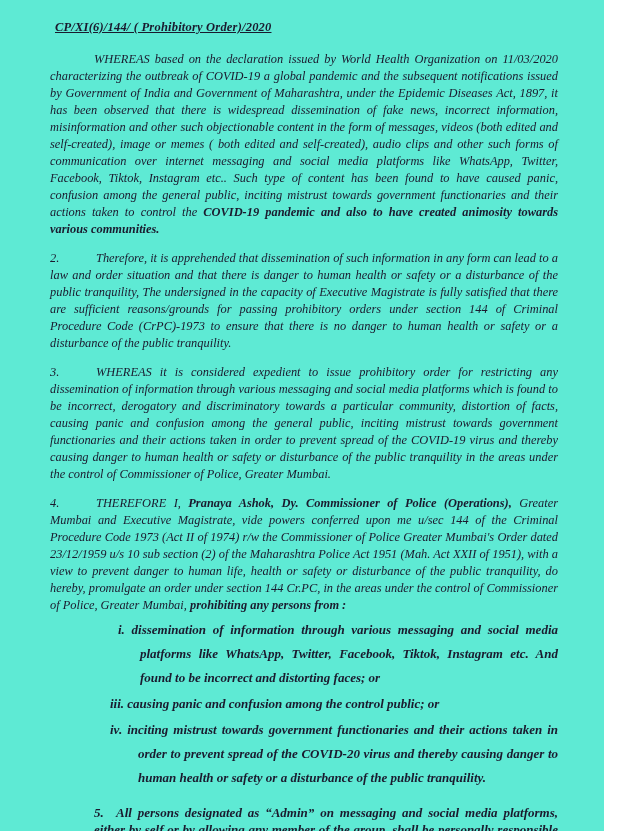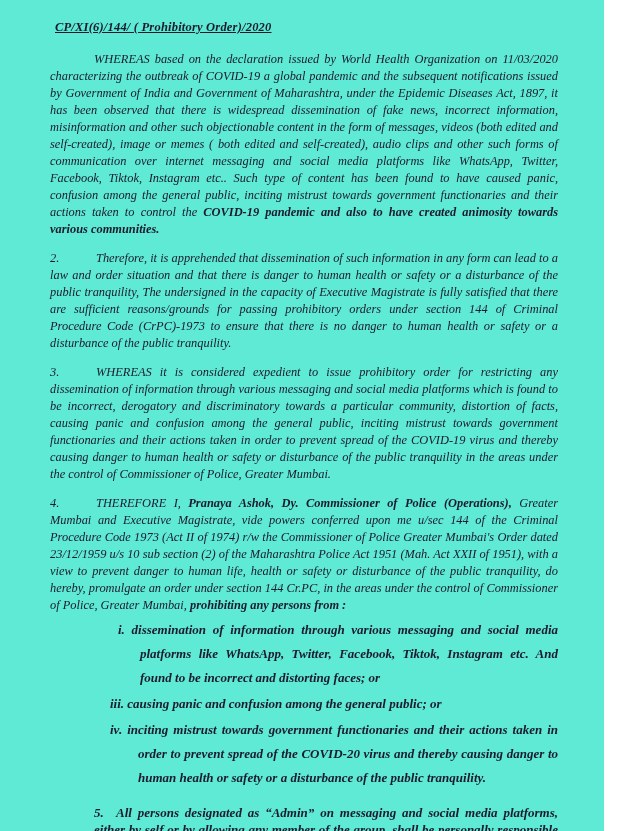--- a/index.html
+++ b/index.html
@@ -131,21 +131,21 @@
     <span class="num-lead">4.</span><span>THEREFORE I, </span><b>Pranaya Ashok, Dy. Commissioner of Police (Operations),</b><span> Greater Mumbai and Executive Magistrate, vide powers conferred upon me u/sec 144 of  the Criminal Procedure Code 1973 (Act II of 1974) r/w the Commissioner of Police Greater Mumbai's Order dated 23/12/1959 u/s 10 sub section (2) of  the Maharashtra Police Act 1951 (Mah. Act XXII of 1951), with a view to prevent danger to human life, health or safety or disturbance of the public tranquility, do hereby, promulgate an order under section 144 Cr.PC, in the areas under the control of  Commissioner of Police, Greater Mumbai, </span><b>prohibiting  any persons from :</b>
   </div>
 
   <div class="list-block">
     <div class="li li-i">
       <span>i.</span>
       <span>dissemination of information through various messaging and social media platforms like WhatsApp, Twitter, Facebook, Tiktok, Instagram etc. And found to be incorrect and  distorting faces; or</span>
     </div>
     <div class="li li-iii">
       <span>iii.</span>
-      <span>causing panic and confusion among the general public; or</span>
+      <span>causing panic and confusion among the control public; or</span>
     </div>
     <div class="li li-iv-cont" style="padding-left:88px; text-indent:-28px;">
       <span>iv.</span>
       <span>inciting mistrust towards government functionaries and their actions taken in order to prevent spread of the COVID-20 virus and thereby causing danger to human health or safety or a disturbance of the public tranquility.</span>
     </div>
   </div>
 
   <div class="para-5">
     <span style="display:inline-block;width:22px;">5.</span><span>All persons designated as “Admin” on messaging and social media platforms, either by self or by allowing any member of the group, shall be personally responsible for any such information being disseminated from a group administered by them.</span>
   </div>

